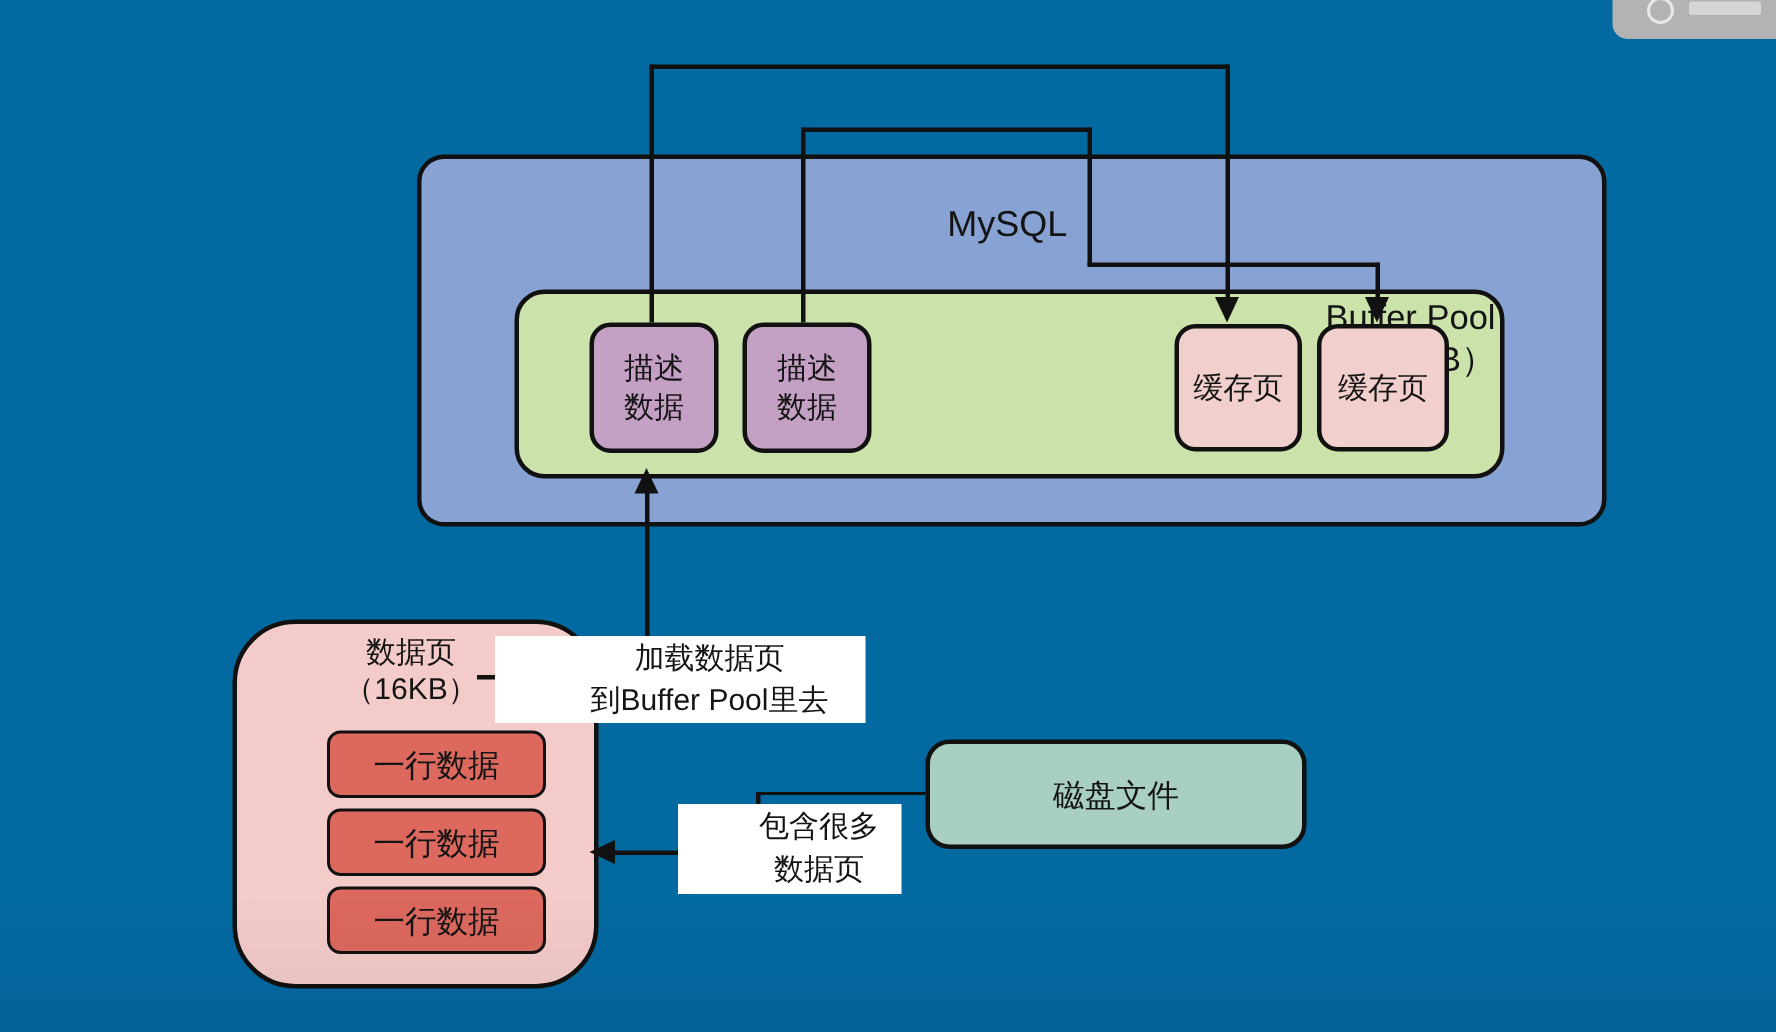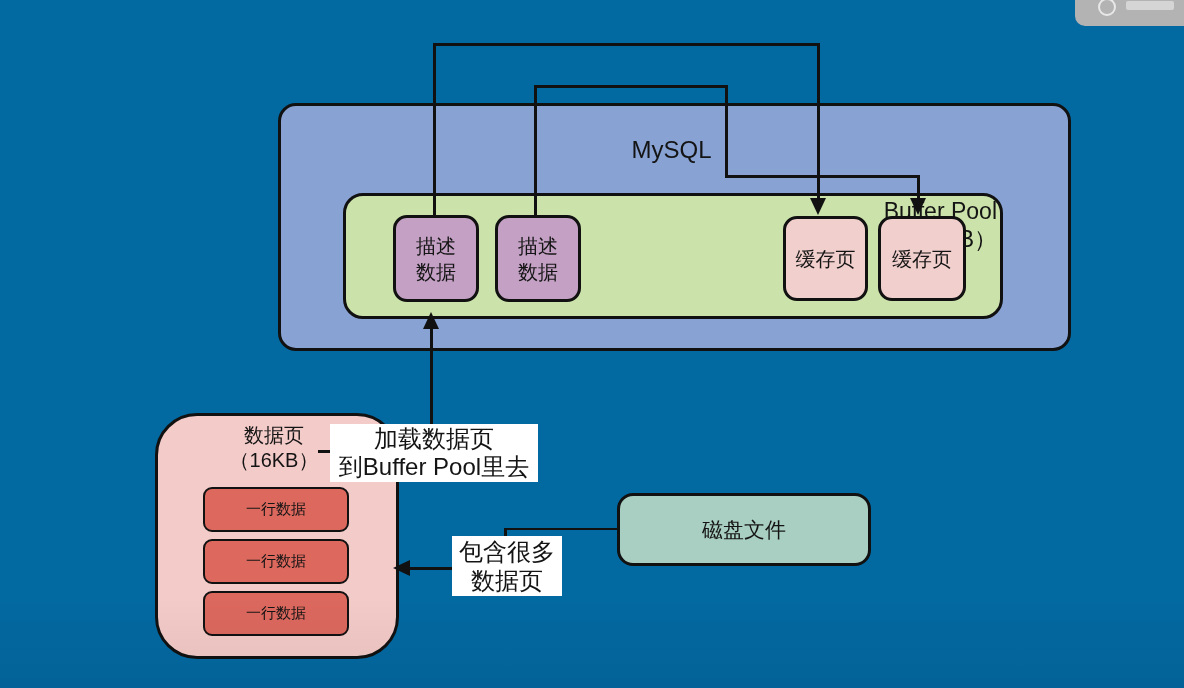--- a/index.html
+++ b/index.html
@@ -22,37 +22,37 @@
   .block{border:3px solid var(--line);z-index:3;font-size:20px;line-height:26px;}
   .desc1{left:393px;top:215px;width:80px;height:81px;background:var(--purple);border-radius:14px;}
   .desc2{left:495px;top:215px;width:80px;height:81px;background:var(--purple);border-radius:14px;}
   .cache1{left:783px;top:216px;width:79px;height:79px;background:var(--cache-pink);border-radius:14px;}
   .cache2{left:878px;top:216px;width:82px;height:79px;background:var(--cache-pink);border-radius:14px;}
 
   
   .page-box{left:155px;top:413px;width:238px;height:240px;background:var(--page-pink);
             border:3px solid var(--line);border-radius:42px;z-index:1;}
   .page-title{left:155px;top:423px;width:238px;text-align:center;font-size:20px;line-height:25px;z-index:2;}
-  .row{left:203px;width:142px;height:41px;background:var(--row-red);
-       border:2.5px solid var(--line);border-radius:9px;z-index:2;font-size:15px;}
+  .row{left:218px;width:142px;height:41px;background:var(--row-red);
+       border:2.5px solid var(--line);border-radius:9px;z-index:2;font-size:21px;}
   .row1{top:487px;} .row2{top:539px;} .row3{top:591px;}
 
   
   .disk-box{left:617px;top:493px;width:248px;height:67px;background:var(--teal);
             border:3px solid var(--line);border-radius:16px;z-index:2;font-size:21px;text-align:center;}
 
   
   .line{background:var(--line);z-index:4;}
   .ah{width:0;height:0;z-index:4;}
   .ah-down{border-left:8px solid transparent;border-right:8px solid transparent;border-top:17px solid var(--line);}
   .ah-up{border-left:8px solid transparent;border-right:8px solid transparent;border-bottom:17px solid var(--line);}
   .ah-left{border-top:8px solid transparent;border-bottom:8px solid transparent;border-right:17px solid var(--line);}
 
   
-  .note{background:#ffffff;z-index:5;font-size:24px;}
+  .note{background:#ffffff;z-index:5;font-size:20px;padding-left:39px;}
   .note-load{left:330px;top:424px;width:208px;height:58px;line-height:28px;}
   .note-contains{left:452px;top:536px;width:110px;height:60px;line-height:29px;}
 
   
   .badge{left:1075px;top:-14px;width:130px;height:40px;background:var(--badge);border-radius:10px;z-index:7;}
   .badge-circle{left:1098px;top:-2px;width:14px;height:14px;border:2px solid rgba(255,255,255,.7);
                 border-radius:50%;z-index:8;}
   .badge-bar{left:1126px;top:1px;width:48px;height:9px;background:rgba(255,255,255,.45);border-radius:2px;z-index:8;}
   .fade{left:0;top:596px;width:1184px;height:92px;z-index:6;pointer-events:none;
         background:linear-gradient(to bottom,rgba(0,0,0,0),rgba(0,0,0,0.06));}

